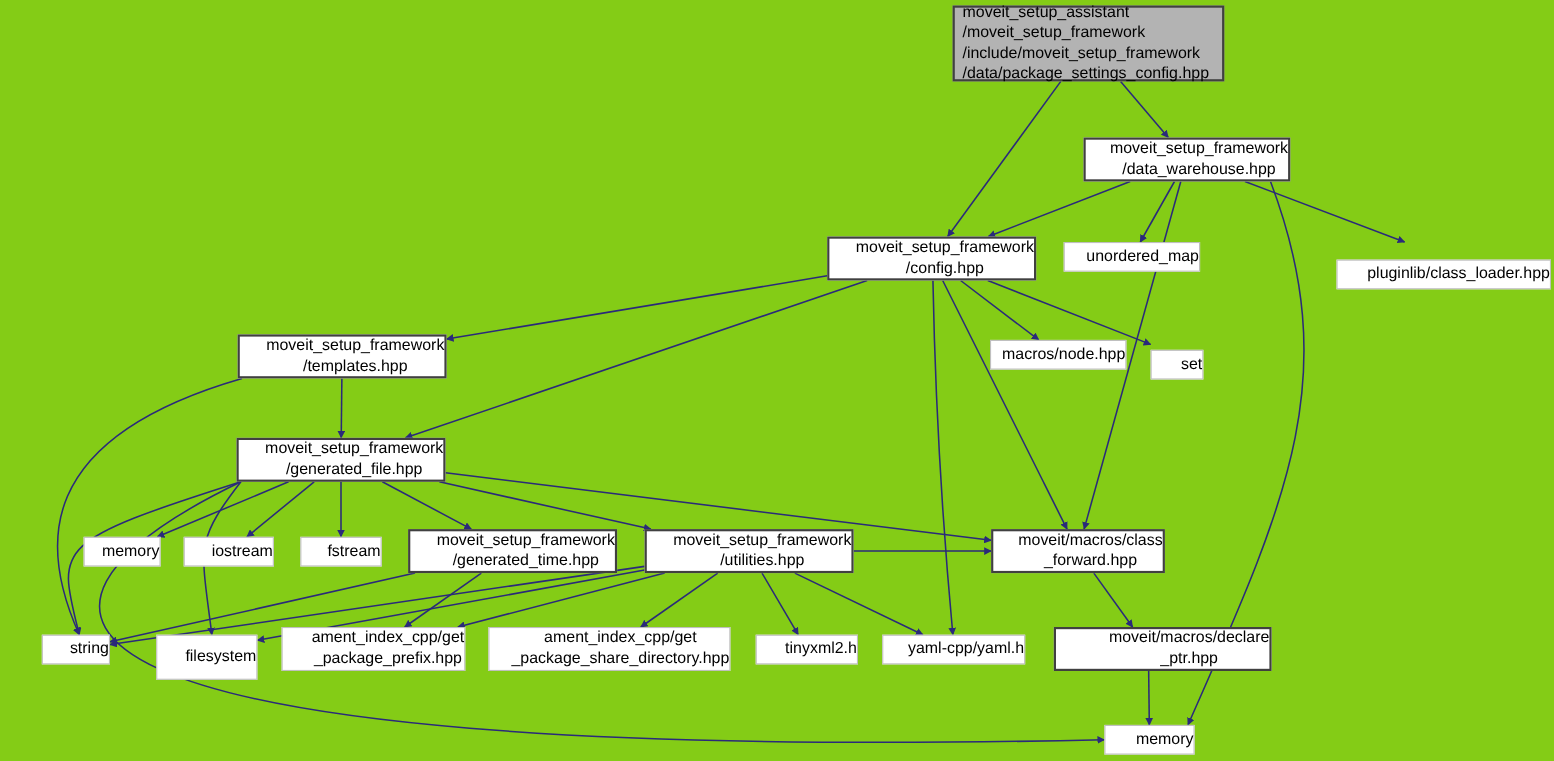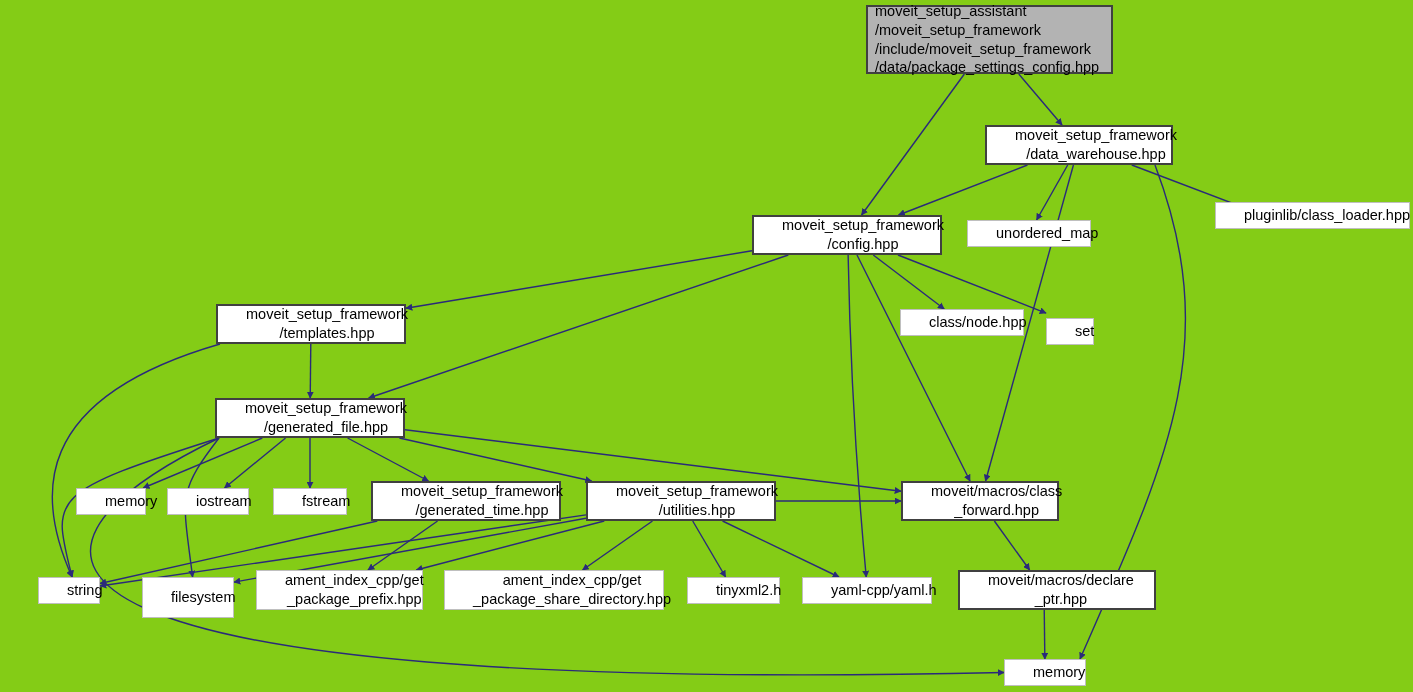--- a/index.html
+++ b/index.html
@@ -22,31 +22,30 @@
     top: 0;
     width: 1413px;
     height: 692px;
     pointer-events: none;
   }
   .node {
     position: absolute;
     box-sizing: border-box;
     display: flex;
     align-items: center;
-    justify-content: flex-start;
+    justify-content: flex-end;
     text-align: center;
     background: #ffffff;
     border: 1px solid #bfbfbf;
     color: #000000;
     font-size: 14.5px;
     line-height: 1.30;
     letter-spacing: 0px;
     white-space: pre;
     z-index: 2;
-    padding-left: 28px;
   }
   .node.strong {
     border: 2px solid #404040;
   }
   .node.root {
     border: 2px solid #404040;
     background: #b3b3b3;
     text-align: left;
     justify-content: flex-start;
     padding-left: 7px;
@@ -109,22 +108,22 @@
   <div id="node-layer">
       <div class="node root" style="left: 866px; top: 5px; width: 247px; height: 69px;"><span class="node-label">moveit_setup_assistant
 /moveit_setup_framework
 /include/moveit_setup_framework
 /data/package_settings_config.hpp</span></div>
       <div class="node strong" style="left: 985px; top: 125px; width: 188px; height: 40px;"><span class="node-label">moveit_setup_framework
 /data_warehouse.hpp</span></div>
       <div class="node strong" style="left: 752px; top: 215px; width: 190px; height: 40px;"><span class="node-label">moveit_setup_framework
 /config.hpp</span></div>
       <div class="node" style="left: 967px; top: 220px; width: 124px; height: 27px;"><span class="node-label">unordered_map</span></div>
-      <div class="node" style="left: 1215px; top: 202px; width: 195px; height: 27px;"><span class="node-label">pluginlib/class_loader.hpp</span></div>
-      <div class="node" style="left: 900px; top: 309px; width: 124px; height: 27px;"><span class="node-label">class/node.hpp</span></div>
+      <div class="node" style="left: 1215px; top: 236px; width: 195px; height: 27px;"><span class="node-label">pluginlib/class_loader.hpp</span></div>
+      <div class="node" style="left: 900px; top: 309px; width: 124px; height: 27px;"><span class="node-label">macros/node.hpp</span></div>
       <div class="node" style="left: 1046px; top: 318px; width: 48px; height: 27px;"><span class="node-label">set</span></div>
       <div class="node strong" style="left: 216px; top: 304px; width: 190px; height: 40px;"><span class="node-label">moveit_setup_framework
 /templates.hpp</span></div>
       <div class="node strong" style="left: 215px; top: 398px; width: 190px; height: 40px;"><span class="node-label">moveit_setup_framework
 /generated_file.hpp</span></div>
       <div class="node" style="left: 76px; top: 488px; width: 70px; height: 27px;"><span class="node-label">memory</span></div>
       <div class="node" style="left: 167px; top: 488px; width: 82px; height: 27px;"><span class="node-label">iostream</span></div>
       <div class="node" style="left: 273px; top: 488px; width: 74px; height: 27px;"><span class="node-label">fstream</span></div>
       <div class="node strong" style="left: 371px; top: 481px; width: 190px; height: 40px;"><span class="node-label">moveit_setup_framework
 /generated_time.hpp</span></div>

